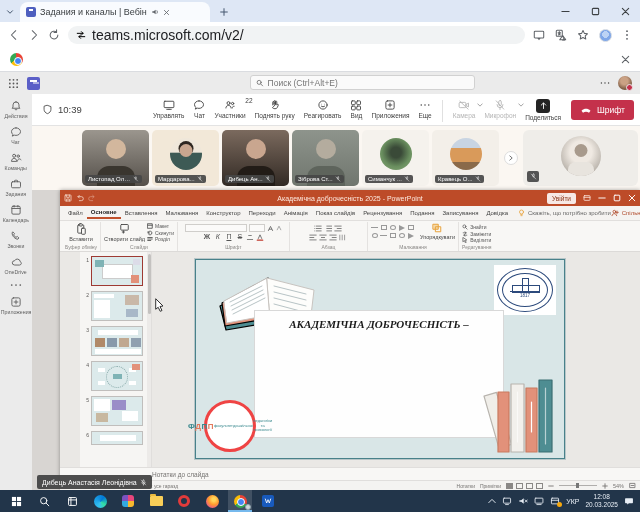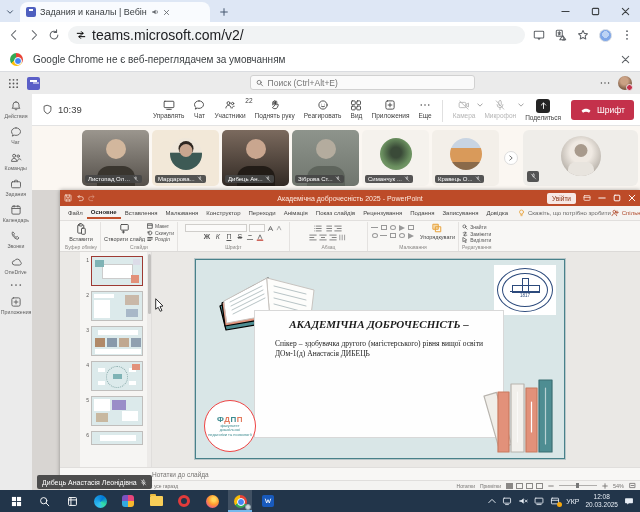--- a/index.html
+++ b/index.html
@@ -139,21 +139,21 @@
   .sl-emblem{position:absolute;right:8px;top:5px;width:62px;height:50px;background:#fff;display:flex;align-items:center;justify-content:center;}
   .emb-oval{width:56px;height:44px;border:1.5px solid #2c4a7c;border-radius:50%;display:flex;flex-direction:column;align-items:center;justify-content:center;position:relative;}
   .emb-oval::before{content:"";position:absolute;inset:4px;border:.5px solid #2c4a7c;border-radius:50%;}
   .emb-bld{width:30px;height:10px;border-bottom:1.5px solid #2c4a7c;position:relative;}
   .emb-bld::before{content:"";position:absolute;left:12px;top:-4px;width:5px;height:13px;border:1px solid #2c4a7c;}
   .emb-bld::after{content:"";position:absolute;left:2px;top:3px;width:26px;height:6px;border:1px solid #2c4a7c;}
   .emb-year{font-size:4.5px;color:#2c4a7c;margin-top:1px;}
   .sl-box{position:absolute;left:58px;top:50px;width:250px;height:128px;background:#fefefe;border:1px solid #d8d8d8;padding:6px 20px 0;}
   .sl-title{font-family:"Liberation Serif",serif;font-style:italic;font-weight:bold;font-size:11px;line-height:15px;text-align:center;color:#1a1a1a;}
   .sl-para{font-family:"Liberation Serif",serif;font-size:7.5px;line-height:9.5px;color:#1a1a1a;margin-top:7px;text-align:justify;}
-  .sl-logo{position:absolute;left:8px;bottom:6px;width:52px;height:52px;background:#fff;border-radius:50%;border:1px solid #ef4444;display:flex;flex-direction:column;align-items:center;justify-content:center;}
+  .sl-logo{position:absolute;left:8px;bottom:6px;width:52px;height:52px;background:#fff;border-radius:50%;border:3px solid #ef4444;display:flex;flex-direction:row;align-items:center;justify-content:center;}
   .logo-t{font-size:8px;font-weight:bold;letter-spacing:.5px;}
   .logo-t b{color:#3b8a8f;}.logo-t i{color:#e2795c;font-style:normal;}
   .logo-s{font-size:4px;color:#3b8a8f;text-align:center;line-height:4.5px;}
   .sl-books{position:absolute;right:6px;bottom:4px;}
   .notesbar{height:13px;background:#f8f7f5;border-top:1px solid #e0dedc;display:flex;align-items:center;}
   .notesbar span{font-size:6.5px;color:#767472;margin-left:92px;}
   .statusbar{height:10px;background:#f4f3f1;border-top:1px solid #e0dedc;display:flex;align-items:center;padding:0 4px;}
   .acc{font-size:5px;color:#767472;margin-left:26px;display:flex;gap:2px;align-items:center;}
   .st-right{margin-left:auto;display:flex;align-items:center;gap:5px;color:#767472;}
   .st-right .lbl{font-size:5px;}
@@ -282,21 +282,20 @@
       <svg width="10" height="12" viewBox="0 0 6 14">
           <circle cx="3" cy="2.5" r="1.1" fill="currentColor" stroke="none"></circle>
           <circle cx="3" cy="7" r="1.1" fill="currentColor" stroke="none"></circle>
           <circle cx="3" cy="11.5" r="1.1" fill="currentColor" stroke="none"></circle>
         </svg>
     </div>
   </div>
 
   <div class="infobar">
     <div class="chrome-logo"></div>
-    <div class="info-text">Google Chrome не є веб-переглядачем за умовчанням</div>
     <div class="info-x">
         <svg width="9" height="9" viewBox="0 0 10 10">
           <path d="M1.5 1.5l7 7M8.5 1.5l-7 7"></path>
         </svg>
       </div>
   </div>
 
   <div class="thead">
     <div class="waffle">
         <svg width="11" height="11" viewBox="0 0 12 12">
@@ -872,21 +871,20 @@
             </g>
           </svg>
           <div class="sl-emblem">
             <div class="emb-oval">
               <div class="emb-bld"></div>
               <div class="emb-year">1817</div>
             </div>
           </div>
           <div class="sl-box">
             <div class="sl-title">АКАДЕМІЧНА ДОБРОЧЕСНІСТЬ –</div>
-            <div class="sl-para">Спікер –  здобувачка другого (магістерського) рівня вищої освіти ДОм-1(д) Анастасія ДИБЕЦЬ</div>
           </div>
           <div class="sl-logo">
             <div class="logo-t"><b>Ф</b><i>Д</i><b>П</b><i>П</i></div>
             <div class="logo-s">факультет</div>
             <div class="logo-s">дошкільної</div>
             <div class="logo-s">педагогіки та психології</div>
           </div>
           <svg class="sl-books" width="80" height="92" viewBox="0 0 80 92">
             <rect x="6" y="34" width="13" height="54" fill="#f0eee9" stroke="#b8b4ae" transform="rotate(-16 6 34)"></rect>
             <rect x="20" y="30" width="11" height="60" fill="#e2917a" stroke="#c97a5f"></rect>

